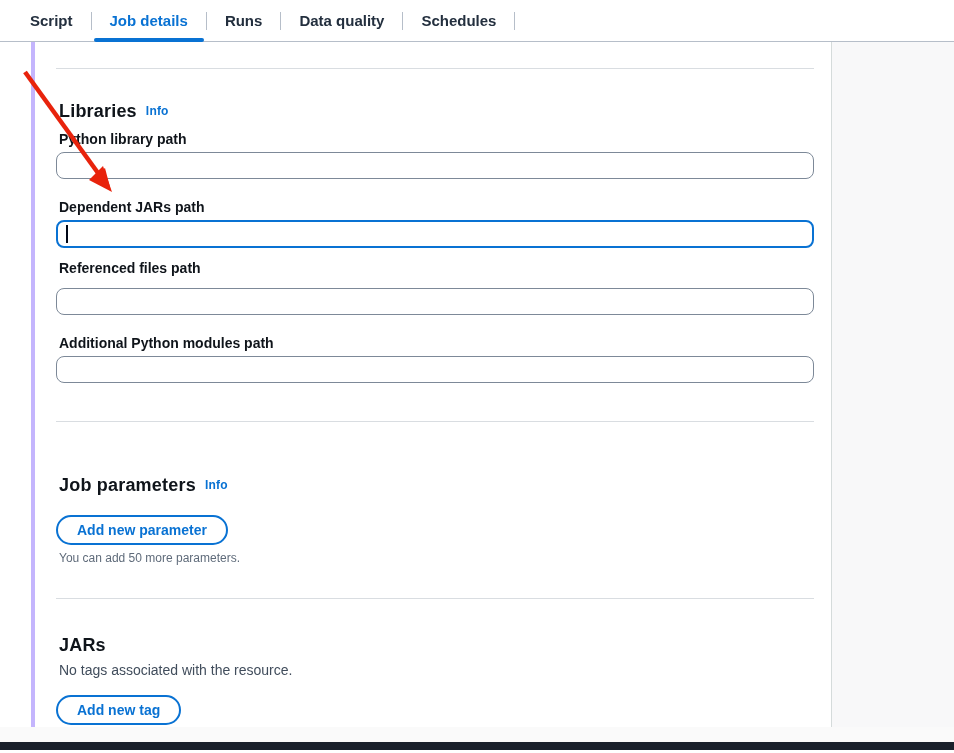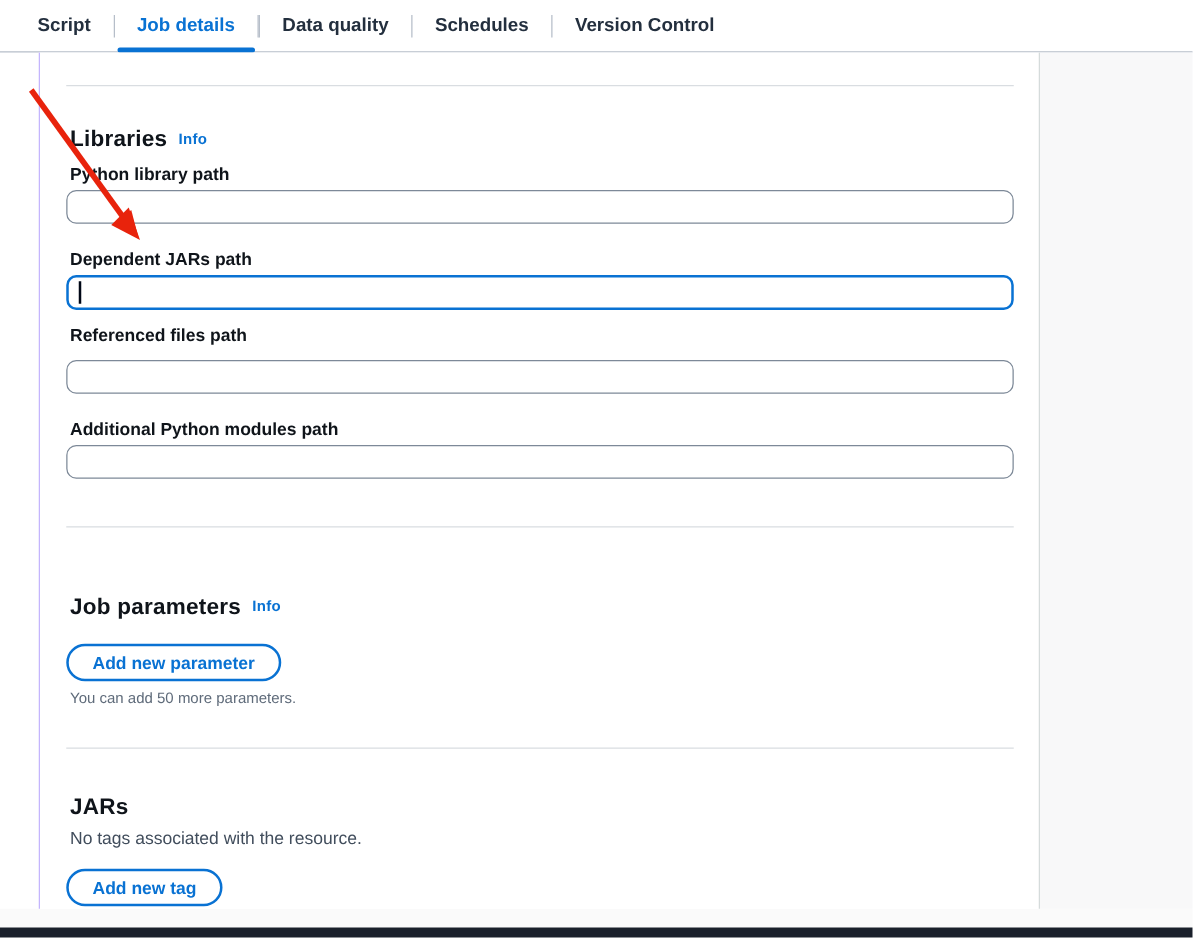--- a/index.html
+++ b/index.html
@@ -42,21 +42,21 @@
   }
   .bottom-bar {
     position:absolute; top:742px; left:0; width:954px; height:8px;
     background:#1a202b;
   }
 
   
   .panel {
     position:absolute; top:42px; left:31px; width:801px; height:685px;
     background:#fff;
-    border-left:1px solid #c4b5fd; border-right:1px solid #d5dbdb;
+    border-left:4px solid #c4b5fd; border-right:1px solid #d5dbdb;
   }
   .divider {
     position:absolute; left:21px; width:758px; height:1px; background:#d9dde1;
   }
   .h2 {
     position:absolute; left:24px; font-size:18px; font-weight:700;
     color:#0f141a; letter-spacing:.2px;
   }
   .info-link {
     font-size:12px; font-weight:700; color:#0972d3; margin-left:9px;
@@ -98,26 +98,26 @@
 </head>
 <body>
 
 <div class="page">
 
   <div class="tabbar">
     <div class="tab">Script</div>
     <div class="tab-sep"></div>
     <div class="tab active">Job details</div>
     <div class="tab-sep"></div>
+    <div class="tab">Runs</div>
     <div class="tab-sep"></div>
     <div class="tab">Data quality</div>
     <div class="tab-sep"></div>
     <div class="tab">Schedules</div>
     <div class="tab-sep"></div>
-    <div class="tab">Version Control</div>
   </div>
 
   <div class="right-bg"></div>
   <div class="bottom-bg"></div>
   <div class="bottom-bar"></div>
 
   <div class="panel">
 
     <div class="divider" style="top:26px;"></div>
 

